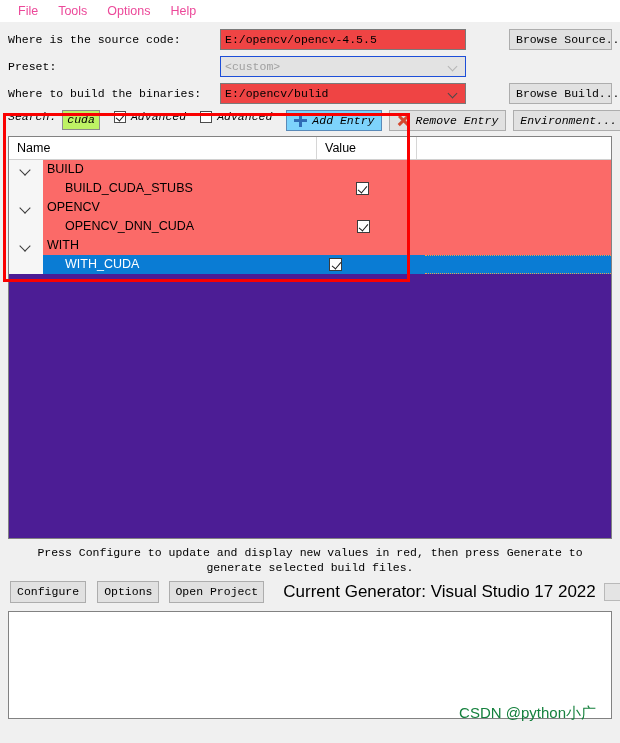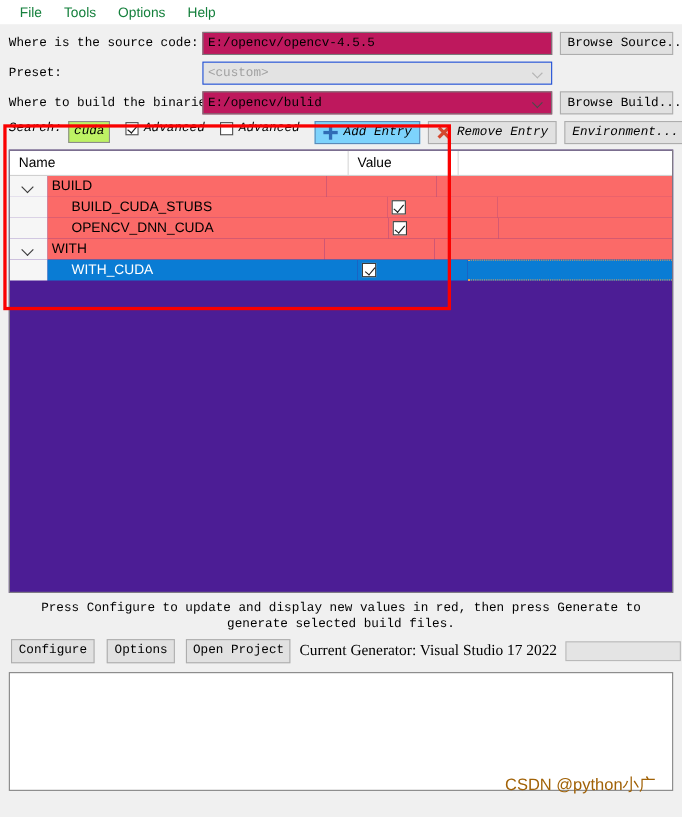--- a/index.html
+++ b/index.html
@@ -23,47 +23,48 @@
     background: #ffffff;
     display: flex;
     align-items: center;
     padding-left: 8px;
     box-sizing: border-box;
   }
   #menubar .menu-item {
     font-family: "Liberation Sans", sans-serif;
     font-size: 12.5px;
     padding: 2px 10px;
-    color: #15803d;
+    color: #ec4899;
     cursor: default;
   }
 
   
   #paths {
     padding: 7px 8px 0 8px;
     box-sizing: border-box;
   }
   .path-row {
     display: flex;
     align-items: center;
     margin-bottom: 6px;
     height: 21px;
+    gap: 36px;
   }
   .path-label {
     font-family: "Liberation Mono", monospace;
     font-size: 11.5px;
     width: 176px;
     flex: 0 0 176px;
     white-space: nowrap;
   }
   .path-input {
     flex: 1 1 auto;
     height: 21px;
     border: 1px solid #7a7a7a;
-    background: #be185d;
+    background: #ef4444;
     font-family: "Liberation Mono", monospace;
     font-size: 11.5px;
     line-height: 19px;
     padding: 0 4px;
     box-sizing: border-box;
     display: flex;
     align-items: center;
     justify-content: space-between;
     overflow: hidden;
     white-space: nowrap;
@@ -320,23 +321,23 @@
     align-items: center;
     padding: 0 10px;
     height: 24px;
     box-sizing: border-box;
   }
   #actions .btn { height: 22px; line-height: 20px; }
   #btn-configure { width: 80px; }
   #btn-generate { width: 80px; margin-left: 11px; }
   #btn-open-project { margin-left: 10px; padding: 0 5px; }
   #generator-label {
-    font-family: Liberation Serif, serif;
-    font-size: 14px;
-    margin-left: 8px;
+    font-family: Liberation Sans, sans-serif;
+    font-size: 17px;
+    margin-left: 19px;
     white-space: nowrap;
   }
   #progress-bar {
     margin-left: 8px;
     flex: 0 0 105px;
     height: 18px;
     border: 1px solid #b9b9b9;
     background: #e4e4e4;
     box-sizing: border-box;
   }
@@ -362,21 +363,21 @@
     pointer-events: none;
   }
 
   
   #watermark {
     position: absolute;
     right: 24px;
     bottom: 20px;
     font-family: "Liberation Sans", sans-serif;
     font-size: 15px;
-    color: #a16207;
+    color: #15803d;
     white-space: nowrap;
   }
 </style>
 </head>
 <body>
 
 <div id="menubar">
   <div class="menu-item">File</div>
   <div class="menu-item">Tools</div>
   <div class="menu-item">Options</div>
@@ -458,20 +459,28 @@
 
   <div class="trow modified">
     <div class="gutter indent"></div>
     <div class="namecell child">BUILD_CUDA_STUBS</div>
     <div class="valuecell">
         <span class="cell-cb"></span>
       </div>
     <div class="restcell"></div>
   </div>
 
+  <div class="trow modified">
+    <div class="gutter">
+        <span class="tw-chev"></span>
+      </div>
+    <div class="namecell">OPENCV</div>
+    <div class="valuecell"></div>
+    <div class="restcell"></div>
+  </div>
 
   <div class="trow modified">
     <div class="gutter indent"></div>
     <div class="namecell child">OPENCV_DNN_CUDA</div>
     <div class="valuecell">
         <span class="cell-cb"></span>
       </div>
     <div class="restcell"></div>
   </div>
 

